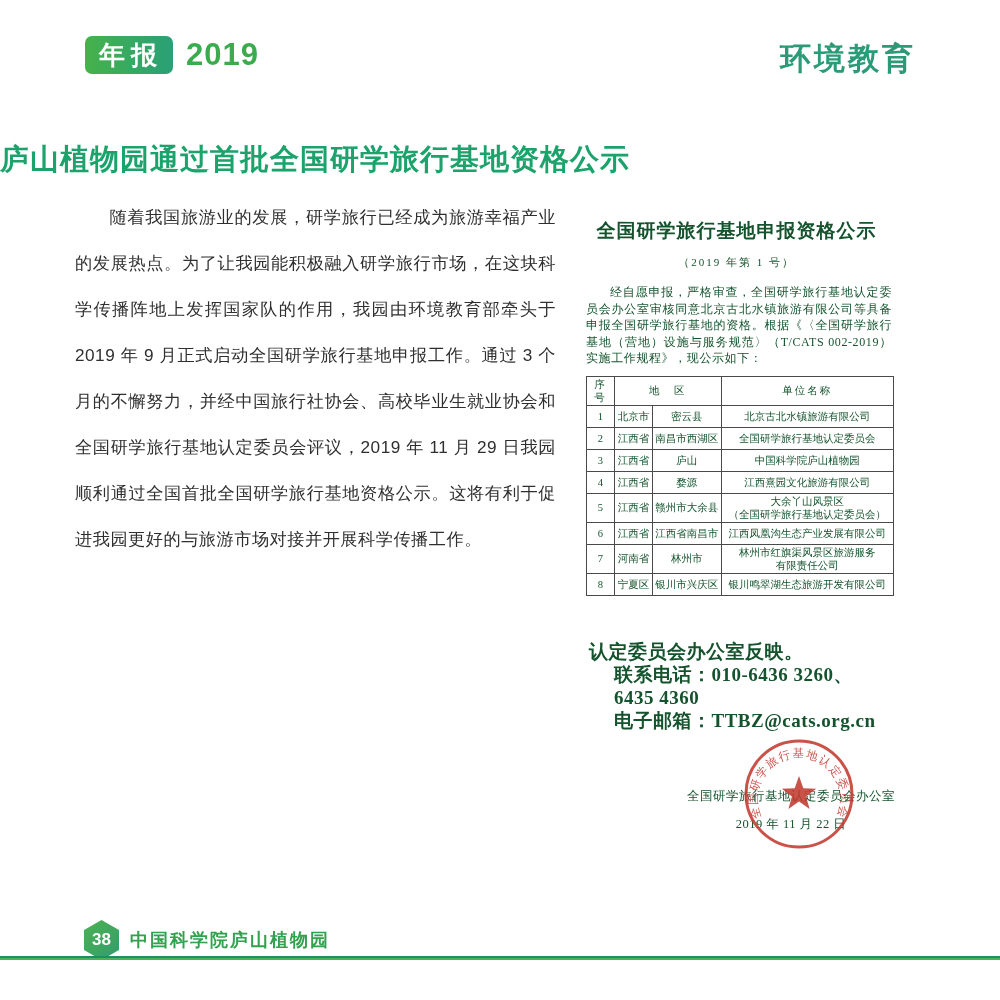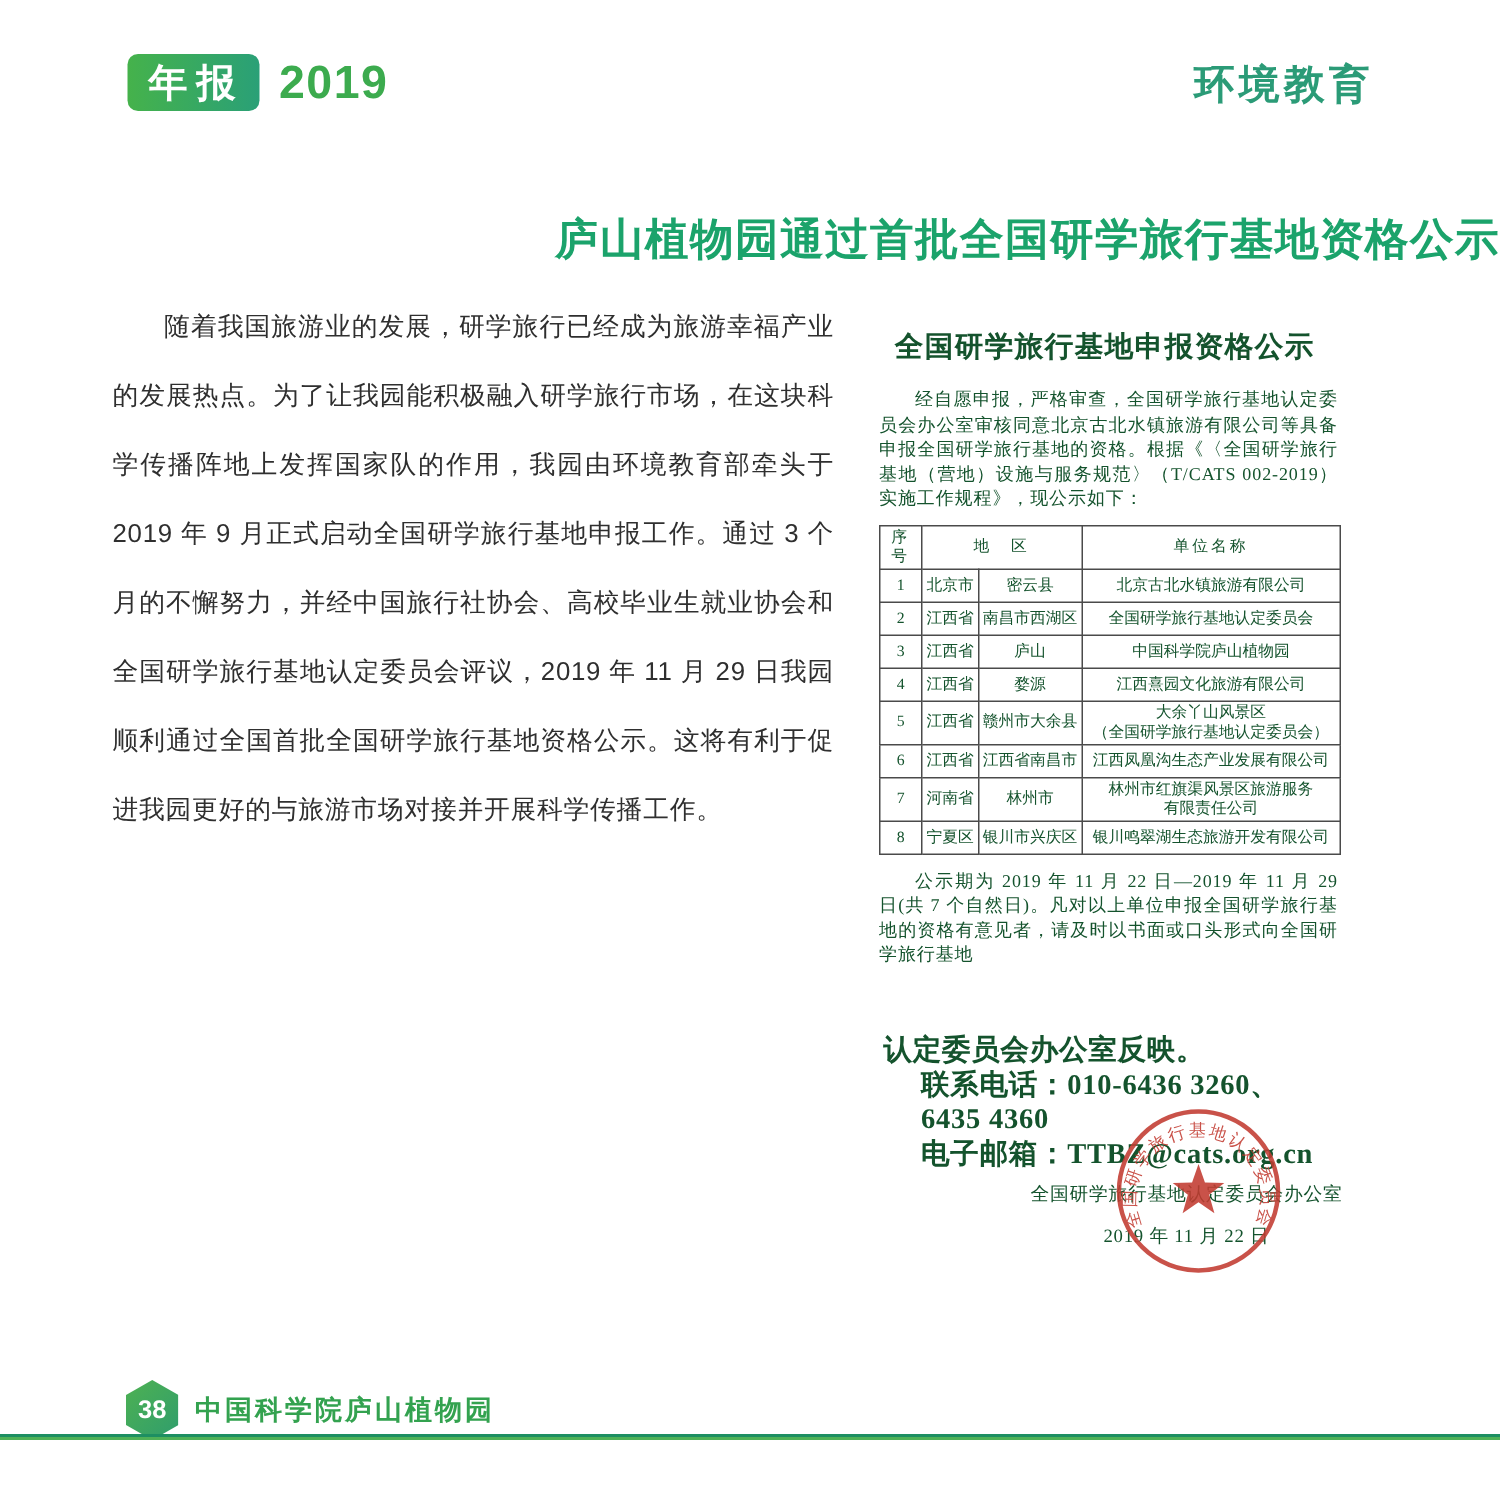--- a/index.html
+++ b/index.html
@@ -5,24 +5,24 @@
   html,body{margin:0;padding:0;background:#fff;}
   .page{position:relative;width:1000px;height:1000px;background:#ffffff;overflow:hidden;
         font-family:"Liberation Sans","DejaVu Sans",sans-serif;}
 
   
   .hdr{position:absolute;left:85px;top:36px;display:flex;align-items:center;gap:13px;}
   .hdr-badge{background:linear-gradient(90deg,#45b24b,#2aa077);color:#fff;font-size:26px;
              font-weight:bold;letter-spacing:6px;padding:6px 10px 6px 14px;border-radius:7px;line-height:1;}
   .hdr-year{color:#3cab4e;font-size:31px;font-weight:600;letter-spacing:1px;}
   .hdr-mag{position:absolute;right:84px;top:38px;font-family:"Liberation Serif","DejaVu Serif",serif;
-           font-size:27px;font-weight:bold;color:#2b9b77;letter-spacing:3px;}
+           font-size:31px;font-weight:bold;color:#2b9b77;letter-spacing:3px;}
 
   
-  .title{position:absolute;left:0;top:140px;width:1000px;text-align:right;color:#1ba36b;
+  .title{position:absolute;left:0;top:140px;width:1000px;text-align:left;color:#1ba36b;
          font-size:29px;font-weight:bold;letter-spacing:1px;}
   .article{position:absolute;left:75px;top:194px;width:481px;}
   .article p{margin:0;font-size:17.2px;line-height:46px;color:#2f2f2f;text-align:justify;
              text-indent:2em;letter-spacing:.5px;}
 
   
   .paper{position:absolute;left:563px;top:198px;width:347px;height:662px;
          font-family:"Liberation Serif","DejaVu Serif",serif;color:#14532d;}
   .doc-title{margin-top:20px;text-align:center;font-size:19px;font-weight:bold;letter-spacing:1px;}
   .doc-issue{margin-top:11px;text-align:center;font-size:11px;letter-spacing:2px;}
@@ -64,20 +64,21 @@
   <div class="hdr-mag">环境教育</div>
 
   <div class="title">庐山植物园通过首批全国研学旅行基地资格公示</div>
 
   <div class="article">
     <p>随着我国旅游业的发展，研学旅行已经成为旅游幸福产业的发展热点。为了让我园能积极融入研学旅行市场，在这块科学传播阵地上发挥国家队的作用，我园由环境教育部牵头于 2019 年 9 月正式启动全国研学旅行基地申报工作。通过 3 个月的不懈努力，并经中国旅行社协会、高校毕业生就业协会和全国研学旅行基地认定委员会评议，2019 年 11 月 29 日我园顺利通过全国首批全国研学旅行基地资格公示。这将有利于促进我园更好的与旅游市场对接并开展科学传播工作。</p>
   </div>
 
   <div class="paper">
     <div class="doc-title">全国研学旅行基地申报资格公示</div>
+    <div class="doc-issue">（2019 年第 1 号）</div>
     <div class="doc-body">经自愿申报，严格审查，全国研学旅行基地认定委员会办公室审核同意北京古北水镇旅游有限公司等具备申报全国研学旅行基地的资格。根据《〈全国研学旅行基地（营地）设施与服务规范〉（T/CATS 002-2019）实施工作规程》，现公示如下：</div>
 
     <table class="doc-table">
       <colgroup>
           <col class="c-no">
           <col class="c-prov">
           <col class="c-city">
           <col class="c-comp">
         </colgroup>
       <tbody>
@@ -148,21 +149,20 @@
         <td>8</td>
         <td>宁夏区</td>
         <td>银川市兴庆区</td>
         <td>
               <div>银川鸣翠湖生态旅游开发有限公司</div>
             </td>
       </tr>
     </tbody>
       </table>
 
-    <div class="doc-body2">公示期为 2019 年 11 月 22 日—2019 年 11 月 29 日(共 7 个自然日)。凡对以上单位申报全国研学旅行基地的资格有意见者，请及时以书面或口头形式向全国研学旅行基地</div>
 
     <div class="contact">
       <div>认定委员会办公室反映。</div>
       <div class="indent">联系电话：010-6436 3260、6435 4360</div>
       <div class="indent">电子邮箱：TTBZ@cats.org.cn</div>
     </div>
 
     <div class="signature">
       <div>全国研学旅行基地认定委员会办公室</div>
       <div>2019 年 11 月 22 日</div>

